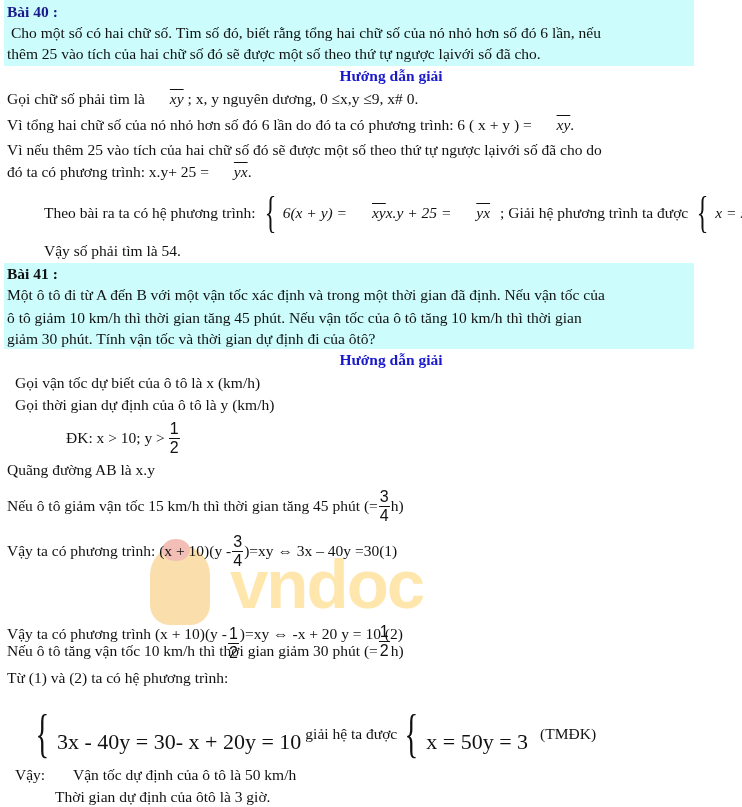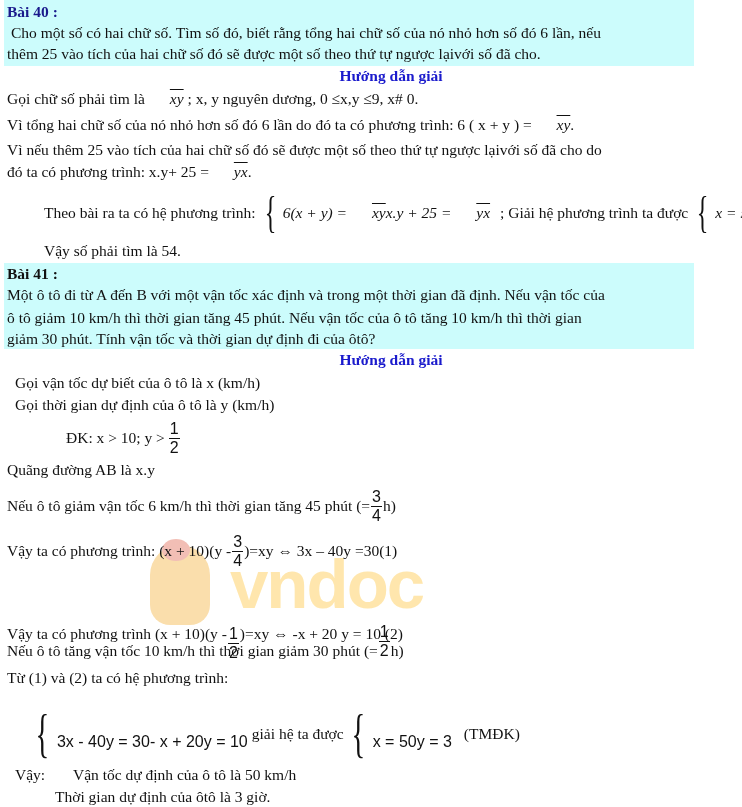--- a/index.html
+++ b/index.html
@@ -28,21 +28,21 @@
   }
   .frac .num { padding: 0 1px; border-bottom: 1px solid #111; }
   .sys {
     display: inline-flex; align-items: center; vertical-align: middle;
   }
   .brace {
     font-size: 44px; line-height: 44px; font-weight: 100; margin-right: 2px;
     transform: scaleX(0.55); display: inline-block;
   }
   .sys-lines { display: inline-flex; flex-direction: row; line-height: 22px; }
-  .big-sans { font-family: Liberation Sans, sans-serif; font-size: 16px; line-height: 24px; margin-top: 16px; }
+  .big-sans { font-family: Liberation Serif, serif; font-size: 22px; line-height: 24px; margin-top: 16px; }
   .watermark {
     position: absolute; left: 150px; top: 540px; width: 340px; height: 90px;
     opacity: 0.55; pointer-events: none;
   }
   .wm-text {
     position: absolute; left: 80px; top: 0px;
     font-family: "Liberation Sans", sans-serif; font-weight: bold;
     font-size: 69px; line-height: 90px; color: #ffd36b; letter-spacing: -2px;
   }
   .wm-mascot {
@@ -121,21 +121,21 @@
   <span>ĐK: x &gt; 10; y &gt;</span>
   <span class="frac" style="margin-left:4px;">
     <span class="num">1</span>
     <span>2</span>
   </span>
 </div>
 
 <div class="abs" style="left:7px;top:461px;">Quãng đường AB là x.y</div>
 
 <div class="abs" style="left:7px;top:486px;display:flex;align-items:center;height:40px;">
-  <span>Nếu ô tô giảm vận tốc 6 km/h thì thời gian tăng 45 phút (=</span>
+  <span>Nếu ô tô giảm vận tốc 15 km/h thì thời gian tăng 45 phút (=</span>
   <span class="frac">
     <span class="num">3</span>
     <span>4</span>
   </span>
   <span>h)</span>
 </div>
 
 <div class="abs" style="left:7px;top:531px;display:flex;align-items:center;height:40px;">
   <span>Vậy ta có phương trình: (x + 10)(y -</span>
   <span class="frac">

